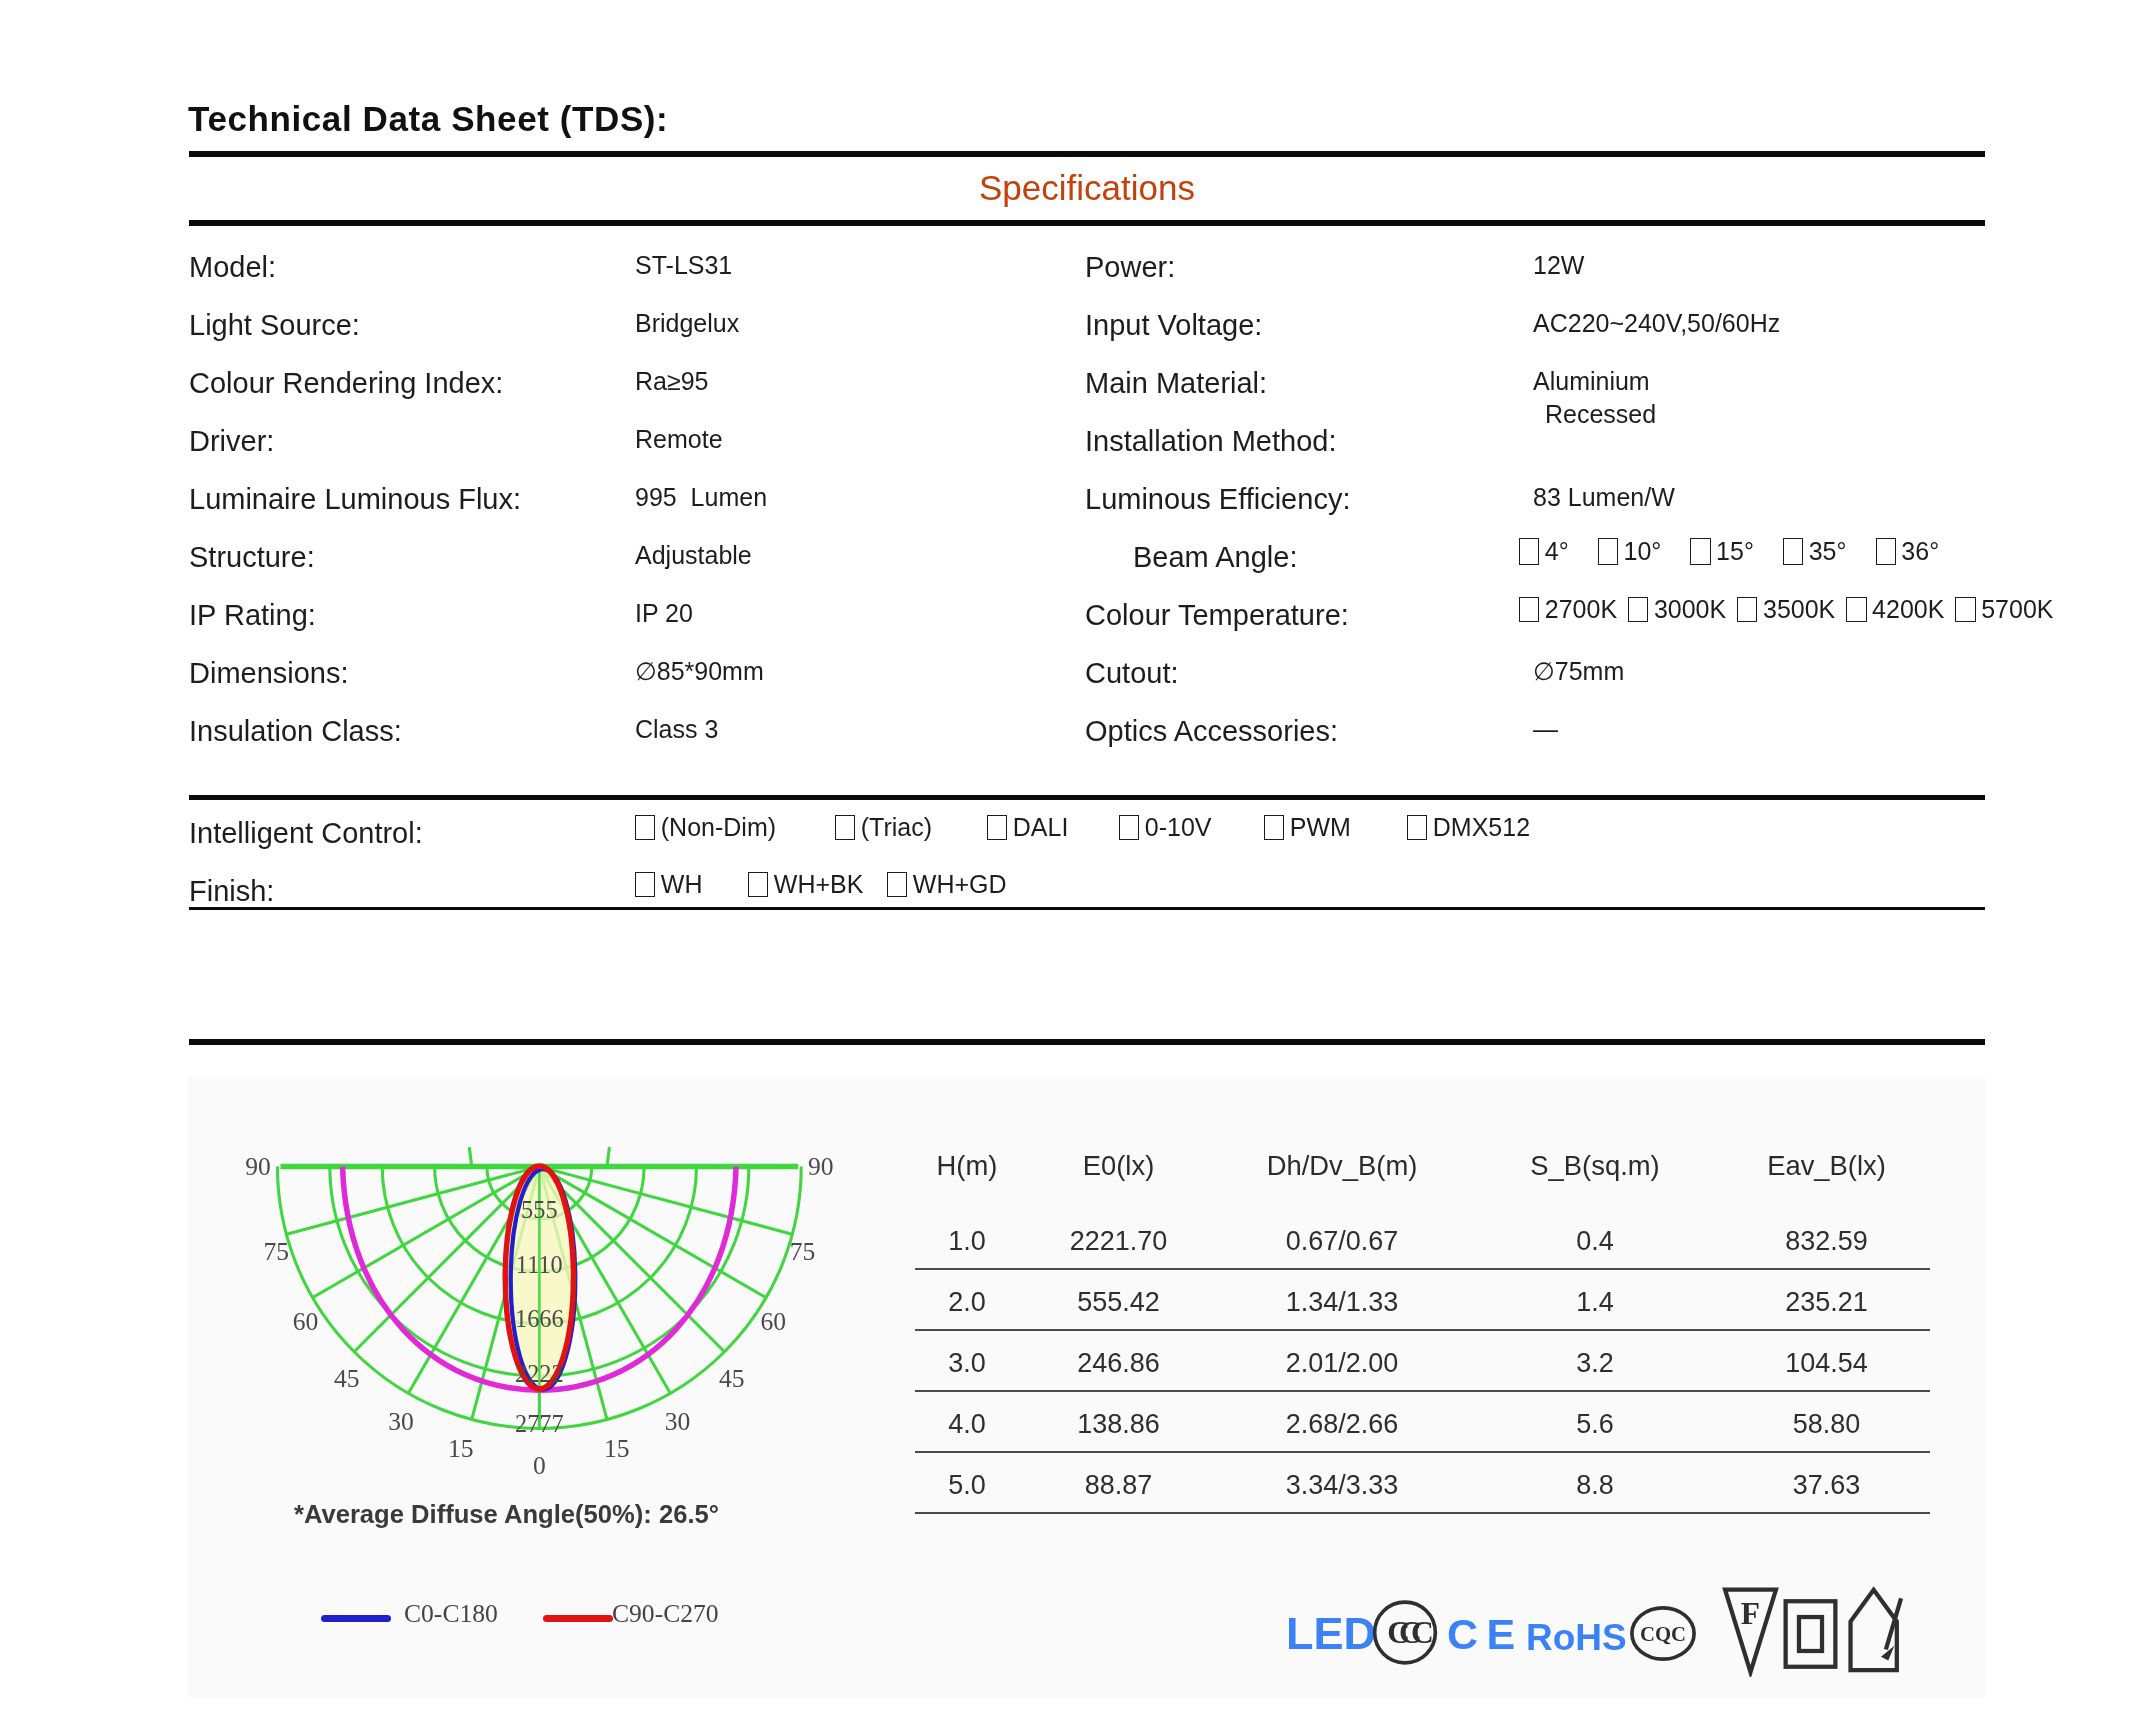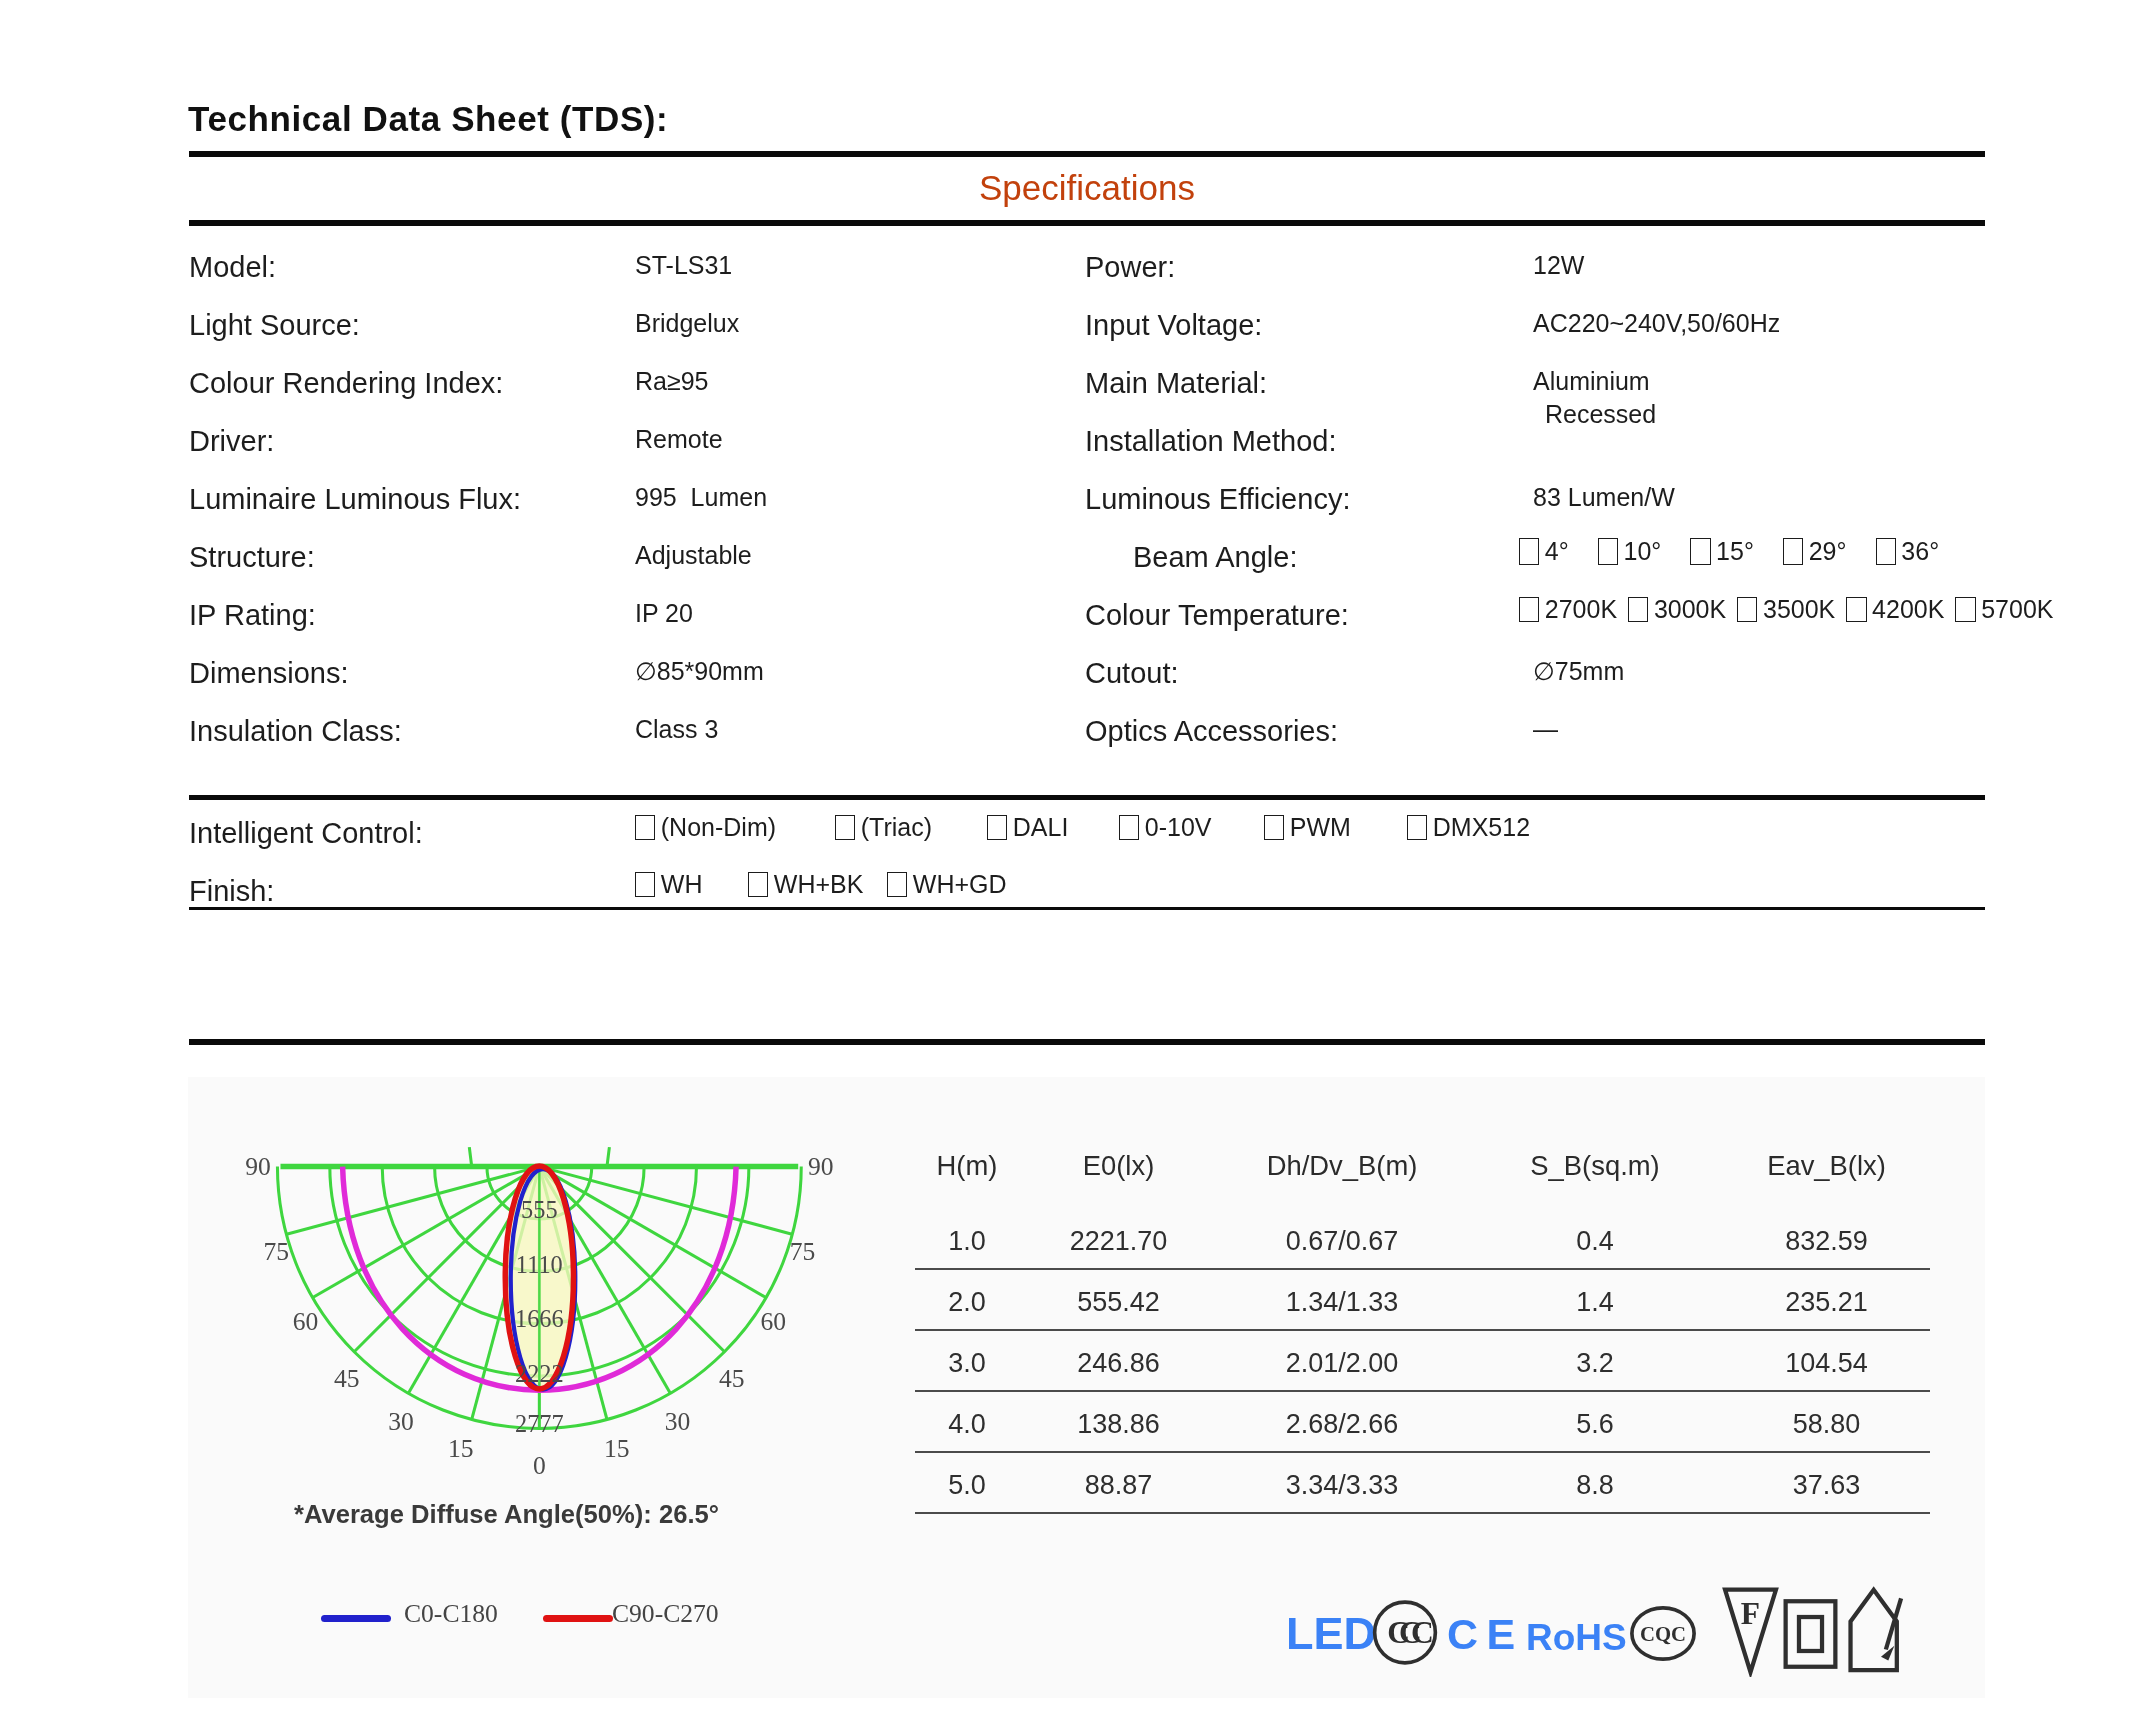--- a/index.html
+++ b/index.html
@@ -64,21 +64,21 @@
   <div class="spec-label" style="left:1085px;top:483px;">Luminous Efficiency:</div>
   <div class="spec-value" style="left:1533px;top:483px;">83 Lumen/W</div>
 
   <div class="spec-label" style="left:189px;top:541px;">Structure:</div>
   <div class="spec-value" style="left:635px;top:541px;">Adjustable</div>
   <div class="spec-label" style="left:1093px;top:541px;margin-left:40px;">Beam Angle:</div>
   <div class="optrow" style="left:1519px;top:537px;gap:29px;">
     <span class="opt"><span class="cb"></span><span>4°</span></span>
     <span class="opt"><span class="cb"></span><span>10°</span></span>
     <span class="opt"><span class="cb"></span><span>15°</span></span>
-    <span class="opt"><span class="cb"></span><span>29°</span></span>
+    <span class="opt"><span class="cb"></span><span>35°</span></span>
     <span class="opt"><span class="cb"></span><span>36°</span></span>
   </div>
 
   <div class="spec-label" style="left:189px;top:599px;">IP Rating:</div>
   <div class="spec-value" style="left:635px;top:599px;">IP 20</div>
   <div class="spec-label" style="left:1085px;top:599px;">Colour Temperature:</div>
   <div class="optrow" style="left:1519px;top:595px;gap:11px;">
     <span class="opt"><span class="cb cb-sm"></span><span>2700K</span></span>
     <span class="opt"><span class="cb cb-sm"></span><span>3000K</span></span>
     <span class="opt"><span class="cb cb-sm"></span><span>3500K</span></span>

